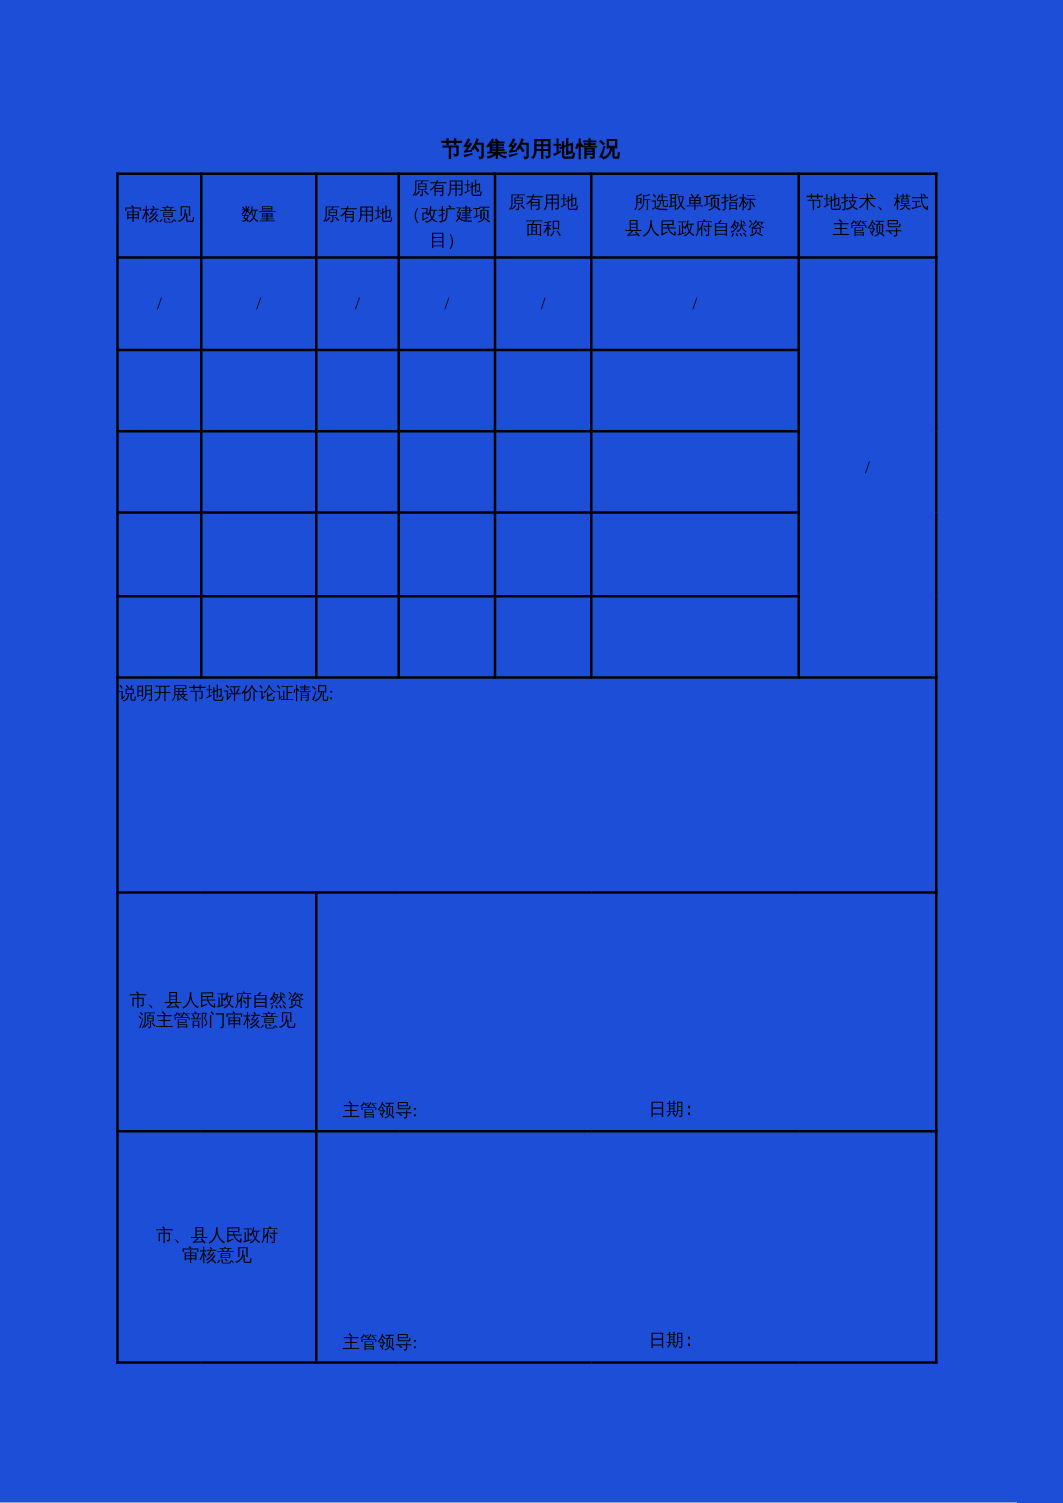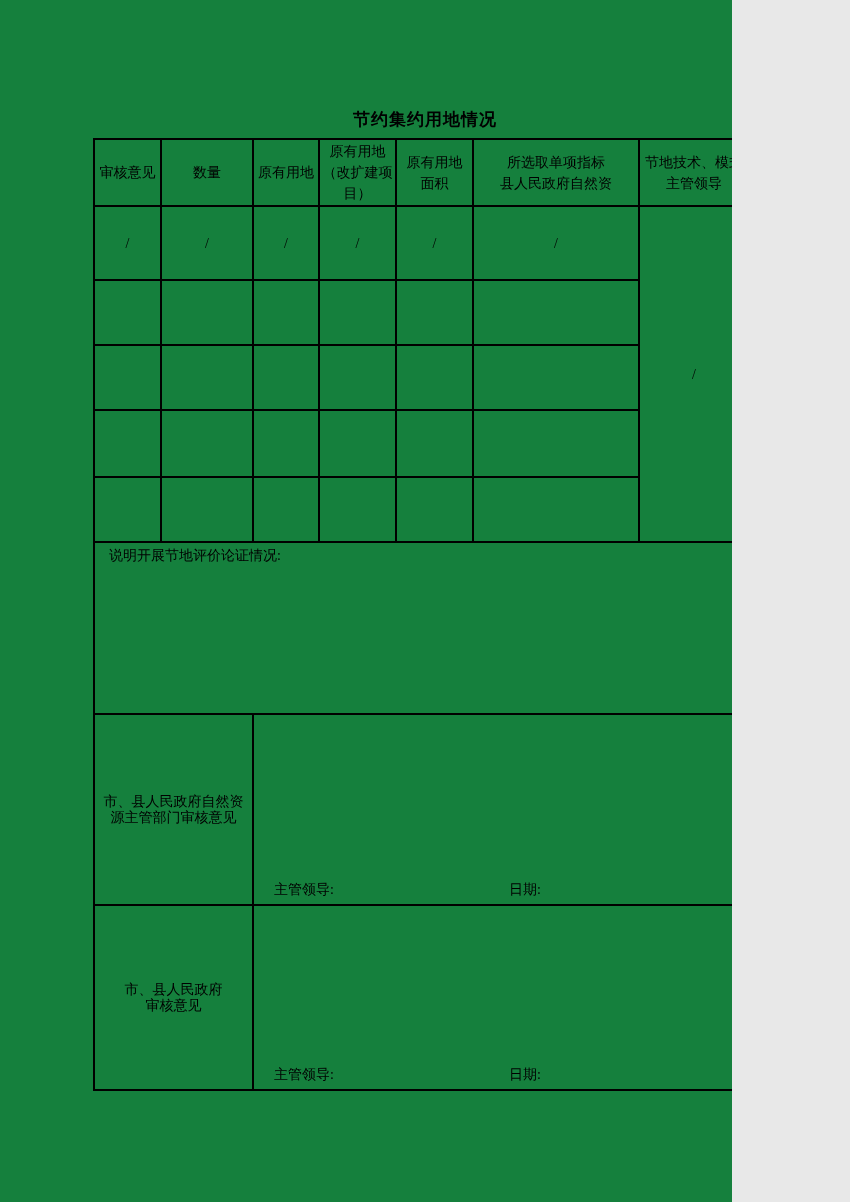--- a/index.html
+++ b/index.html
@@ -1,20 +1,20 @@
 <!DOCTYPE html>
 <html><head>
 <meta charset="utf-8">
 <style>
   * { margin:0; padding:0; box-sizing:border-box; }
   html,body { background:#e8e8e8; }
   .page {
     position:relative;
-    width:732px; height:1202px;
-    background:#15803d;
+    width:850px; height:1202px;
+    background:#1d4ed8;
     font-family:"Liberation Serif", serif;
     color:#000;
     overflow:hidden;
   }
   .doc-title {
     position:absolute;
     top:108px; left:0; width:850px;
     text-align:center;
     font-size:17px;
     font-weight:bold;
@@ -44,36 +44,37 @@
   tr.h-r2 { height:65px; }
   tr.h-r3 { height:65px; }
   tr.h-r4 { height:67px; }
   tr.h-r5 { height:65px; }
   tr.h-note { height:172px; }
   tr.h-secA { height:191px; }
   tr.h-secB { height:185px; }
   td.note-cell {
     text-align:left;
     vertical-align:top;
-    padding:3px 14px;
+    padding:3px 0;
     line-height:20px;
   }
   td.section-label-cell { line-height:16px; }
   td.signature-cell {
     position:relative;
   }
   .leader-label {
     position:absolute;
     left:20px; bottom:4px;
     font-size:14px;
   }
   .date-label {
     position:absolute;
-    left:255px; bottom:4px;
+    left:265px; bottom:4px;
     font-size:14px;
+    font-family:Liberation Mono, monospace;
   }
 </style>
 </head>
 <body>
 
 <div class="page">
   <div class="doc-title">节约集约用地情况</div>
 
   <table class="form-table">
     <colgroup>

